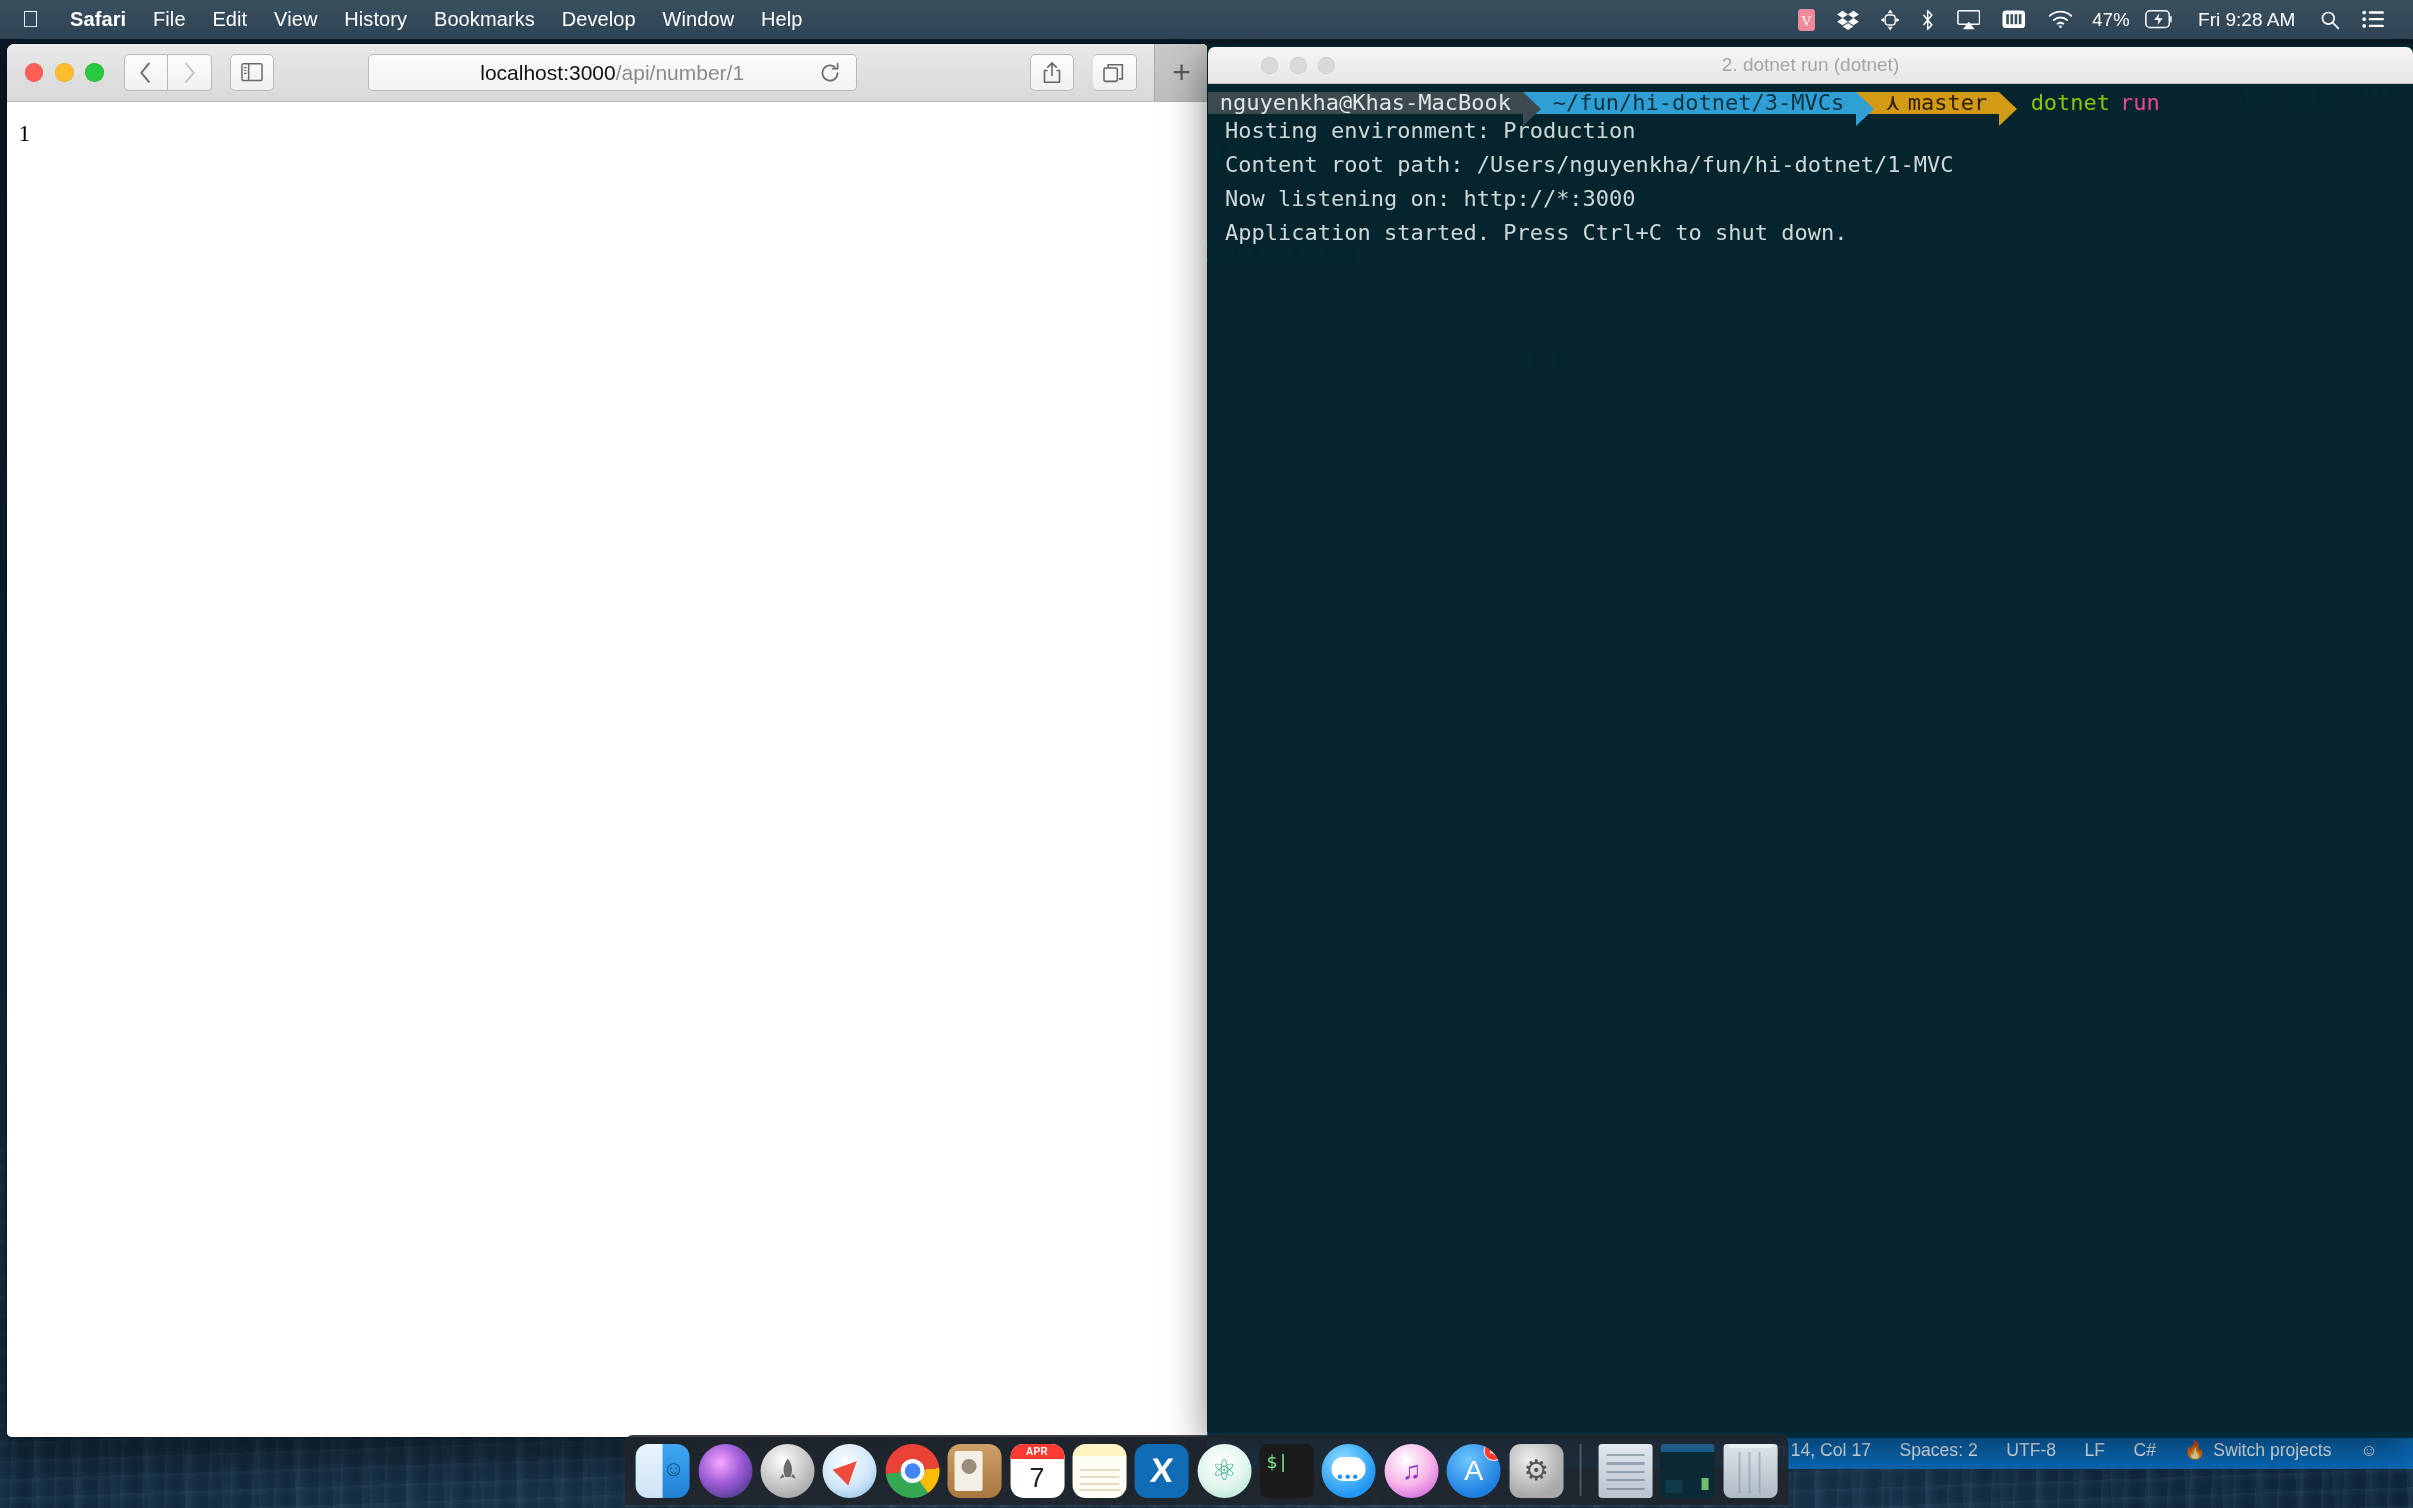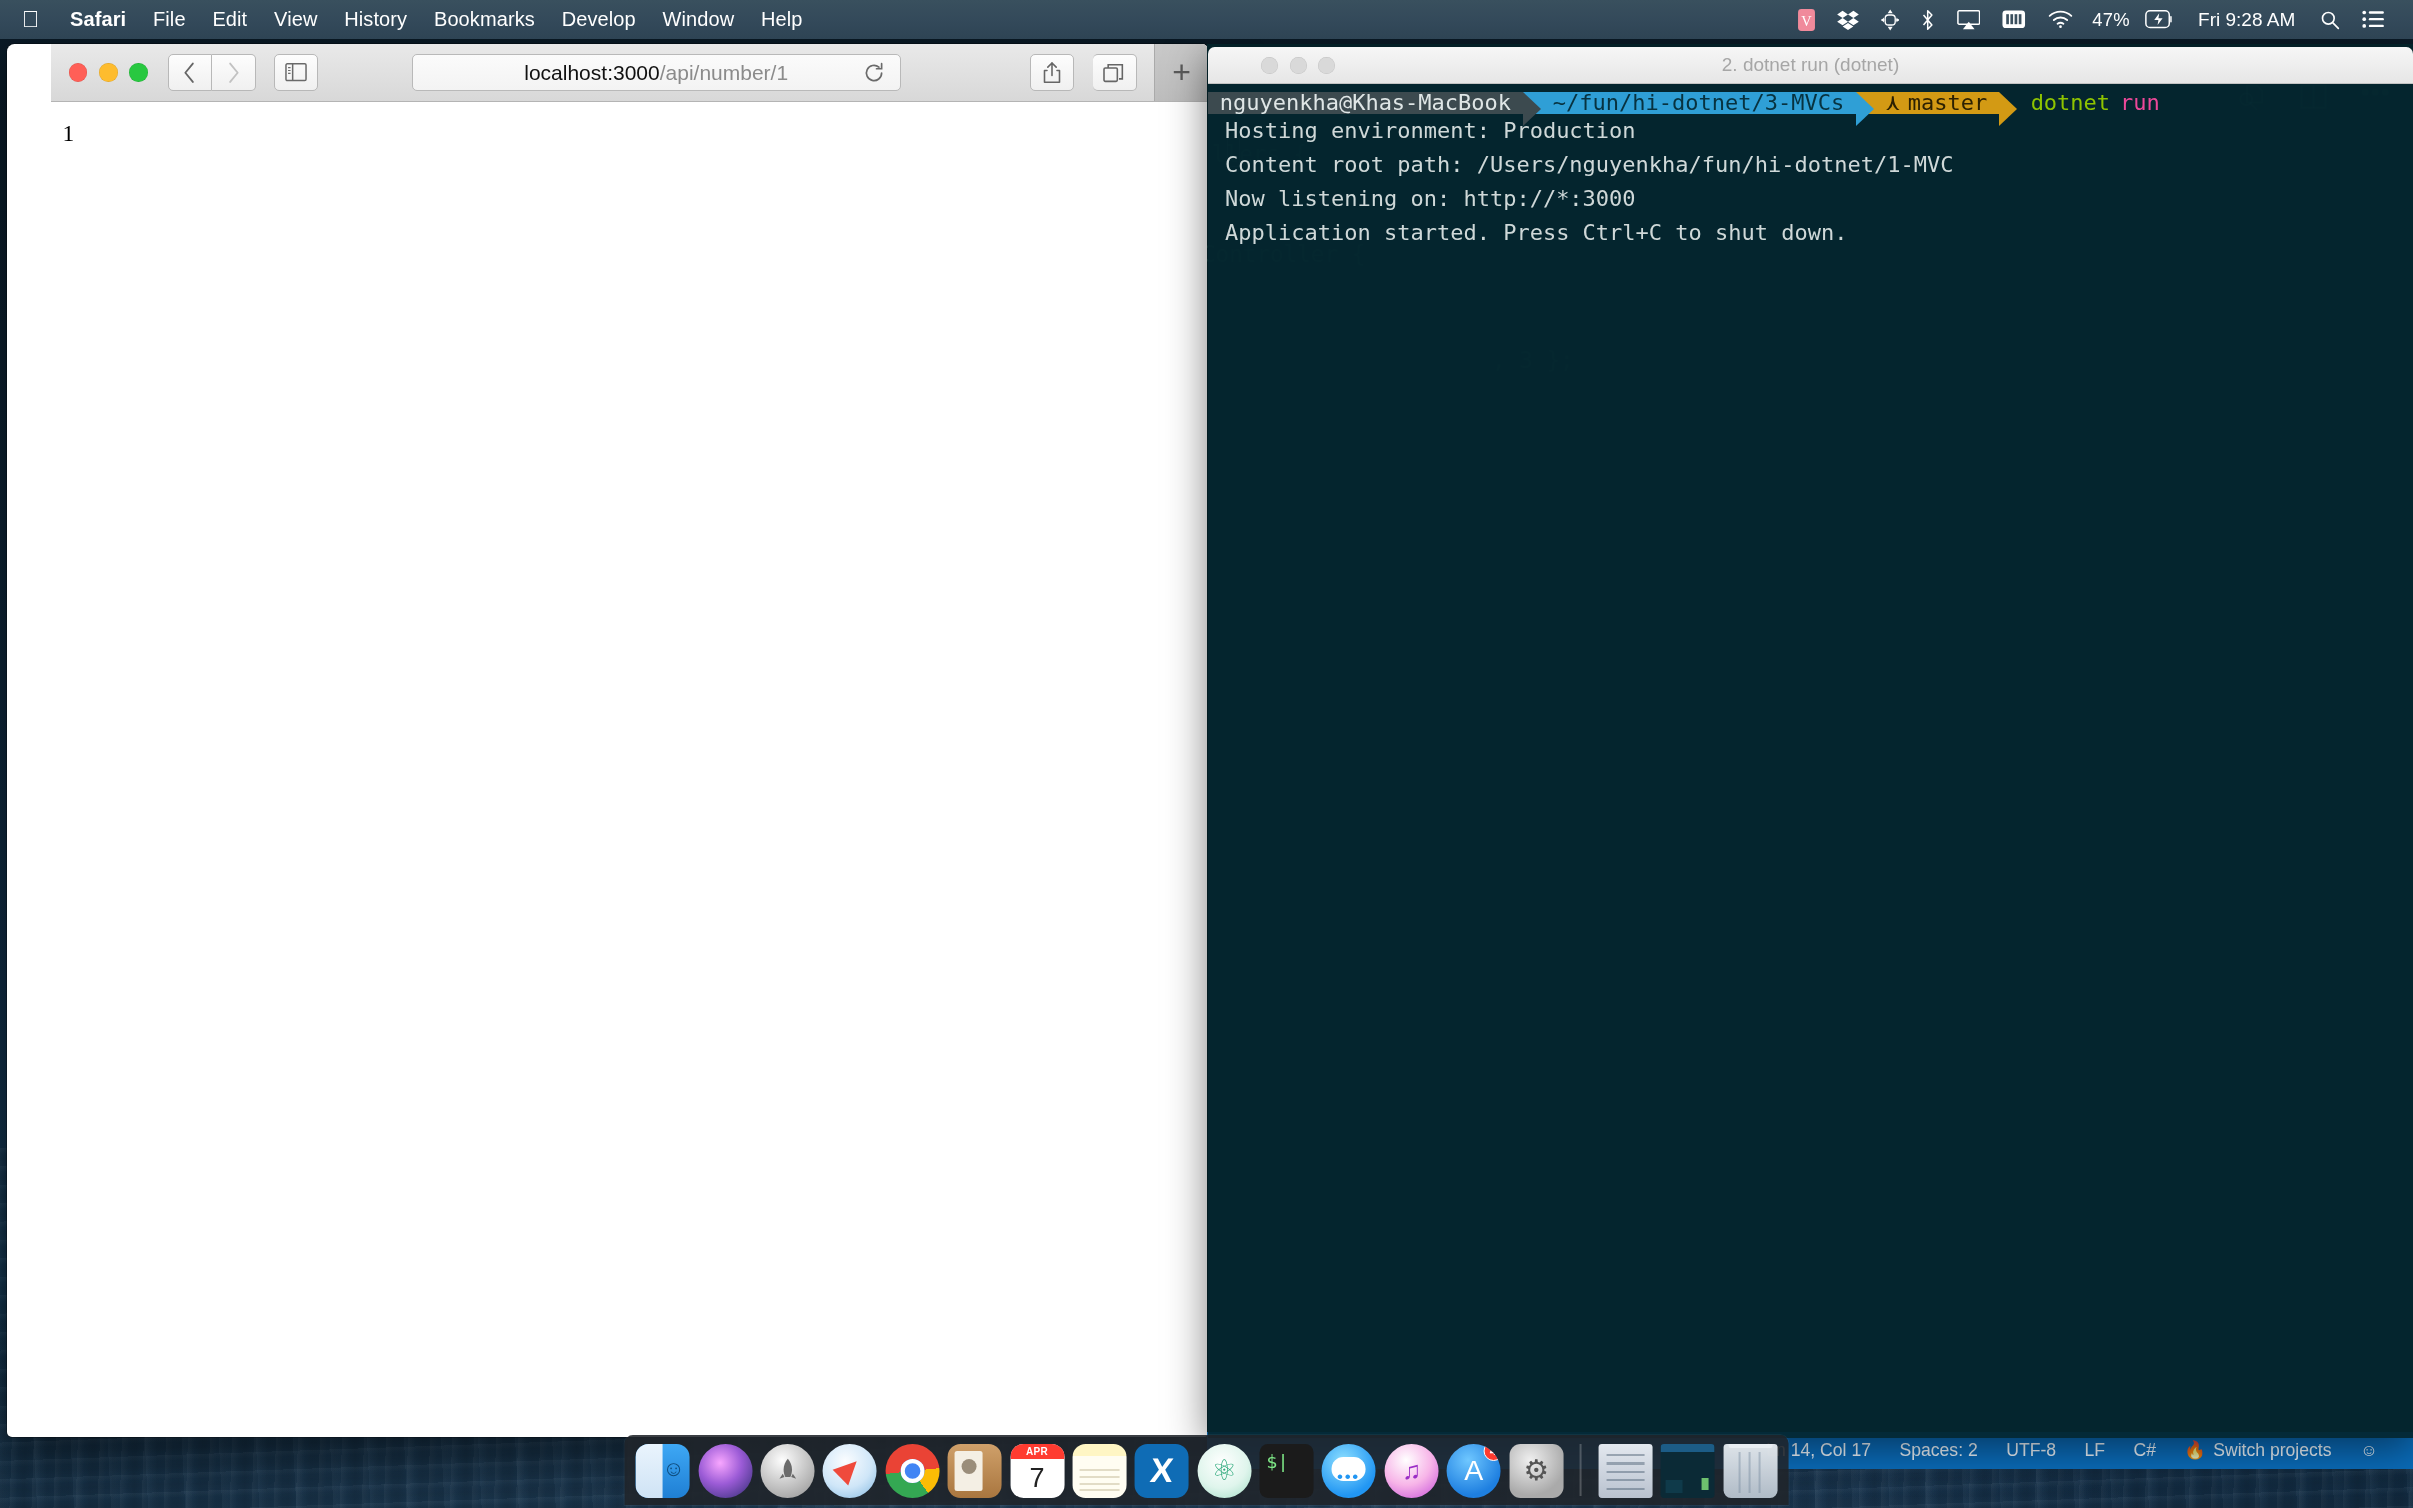--- a/index.html
+++ b/index.html
@@ -43,21 +43,21 @@
   .mb-right{ margin-left:auto; display:flex; align-items:center; height:100%; padding-right:18.4px; }
   .mb-r-item{ padding:0 11px; display:flex; align-items:center; height:100%; }
   .mb-clock{ font-size:19px; padding:0 13.4px; }
   .mb-pct{ font-size:18.4px; padding:0 4.2px 0 8.4px; letter-spacing:0.3px;}
 
   
   #safari{
     position:absolute; left:6.7px; top:44px; width:1202px; height:1393px;
     border-radius:7.5px 7.5px 5px 5px;
     box-shadow:0 13.4px 50px rgba(0,0,0,.55), 0 0 0 0.8px rgba(0,0,0,.35);
-    overflow:hidden; background:#fff; z-index:100;padding-left:44px;
+    overflow:hidden; background:#fff; z-index:100;
   }
   .sf-toolbar{
     height:58px; width:100%;
     background:linear-gradient(180deg,#e9e9e9 0%, #d8d8d8 100%);
     border-bottom:0.8px solid #b4b4b4;
     display:flex; align-items:center; position:relative;
   }
   .lights{ display:flex; gap:11.7px; padding-left:18.4px; align-items:center; }
   .light{ width:18.4px; height:18.4px; border-radius:50%; }
   .l-red{ background:#ff5f57; box-shadow:inset 0 0 0 0.4px rgba(0,0,0,.14); }

